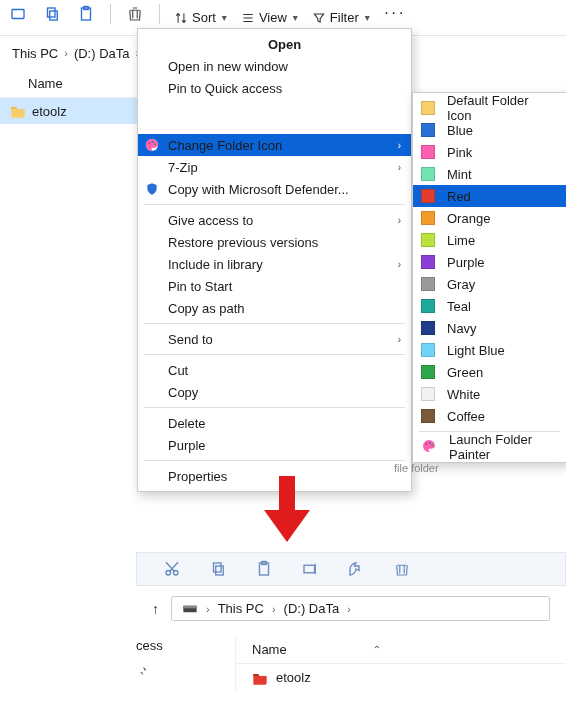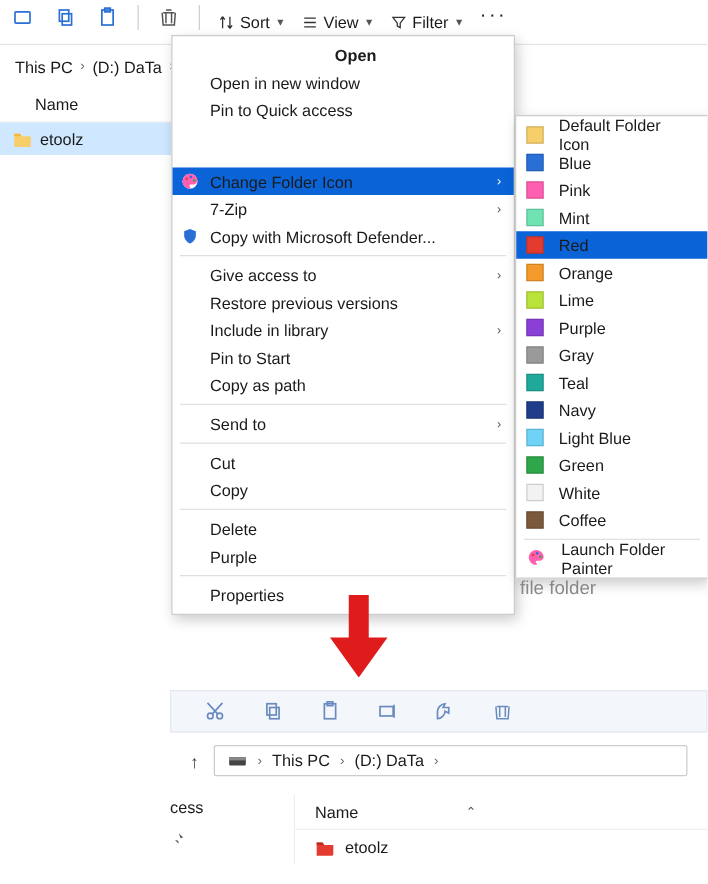--- a/index.html
+++ b/index.html
@@ -274,21 +274,21 @@
           <path d="M12 3a9 9 0 1 0 0 18c1 0 1-1 0-2s-1-3 1-3h3a5 5 0 0 0 5-5 9 9 0 0 0-9-8z" fill="#ff5fb0"></path>
           <circle cx="8" cy="9" r="1.5" fill="#e33b2e"></circle>
           <circle cx="13" cy="7" r="1.5" fill="#2a6fd6"></circle>
           <circle cx="17" cy="11" r="1.5" fill="#2fa64a"></circle>
         </svg>
     </span>
     <span>Launch Folder Painter</span>
   </div>
 </div>
 
-<div style="position:absolute; top:462px; left:416px; font-size:15px; color:#888;">file folder</div>
+<div style="position:absolute; top:462px; left:394px; font-size:11px; color:#888;">file folder</div>
 
 <svg class="arrow" width="50" height="66" viewBox="0 0 50 66">
   <path fill="#e01b1b" d="M17 0h16v34h15L25 66 2 34h15z"></path>
 </svg>
 
 <div class="bottom">
   <div class="toolbar2">
     <span class="tb2-icon">
         <svg width="18" height="18" viewBox="0 0 24 24" fill="none" stroke="#6a8bbf" stroke-width="1.8">
           <circle cx="7" cy="17" r="3"></circle>

